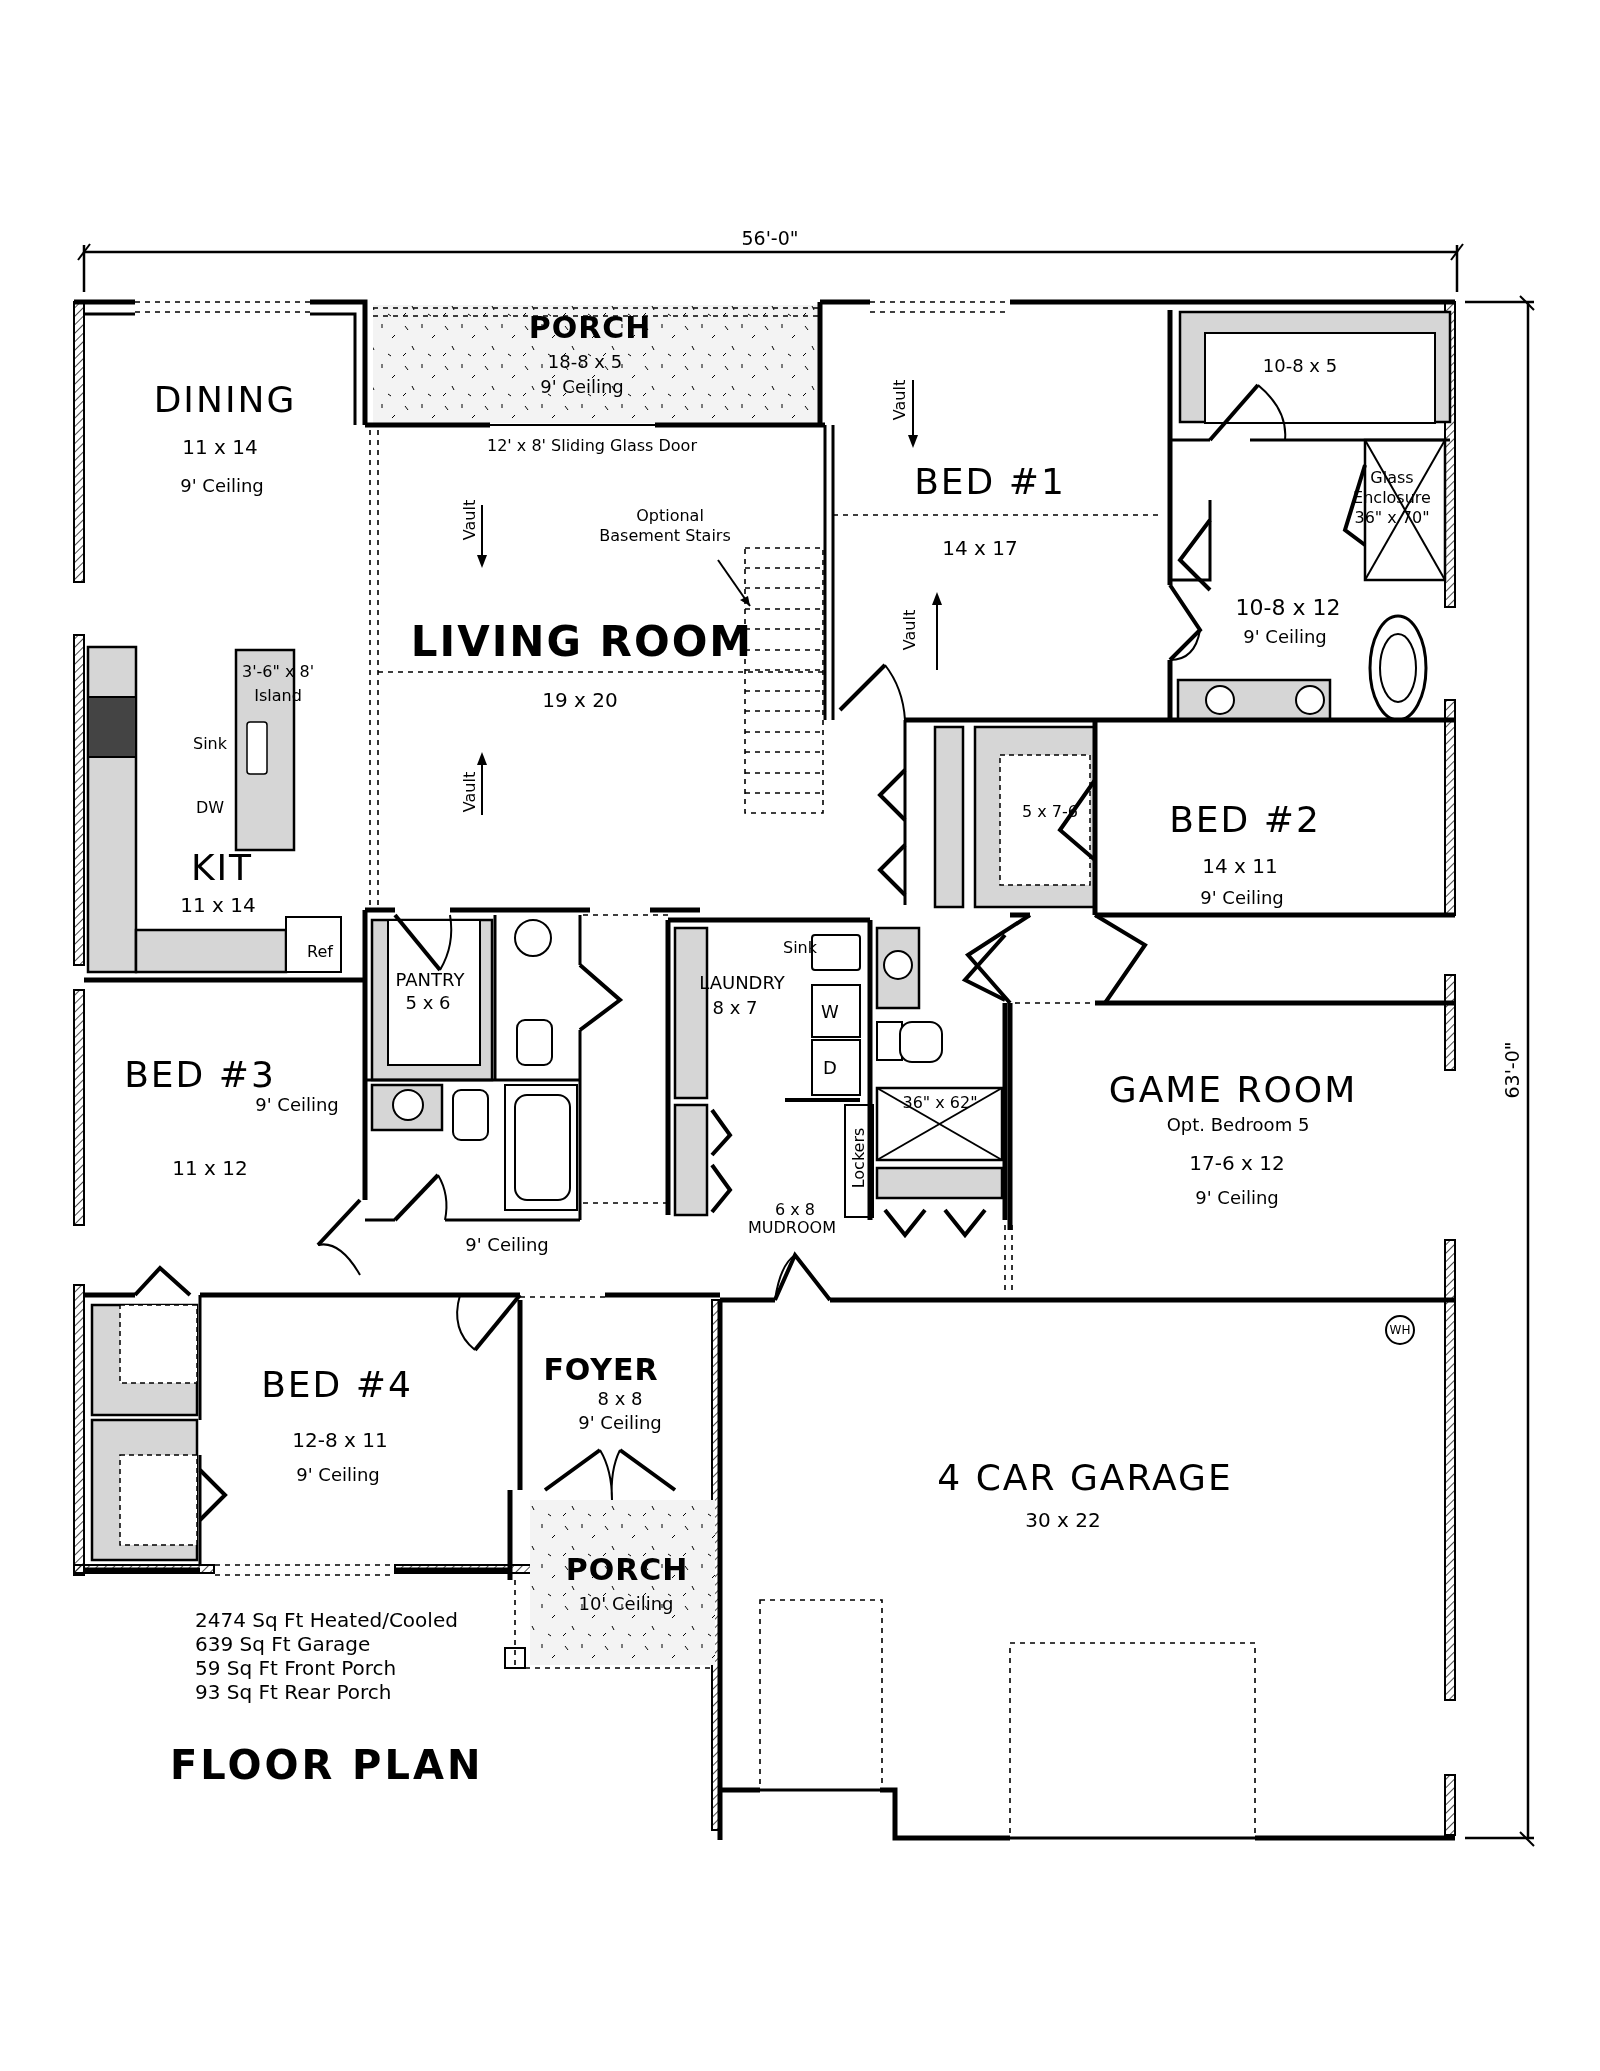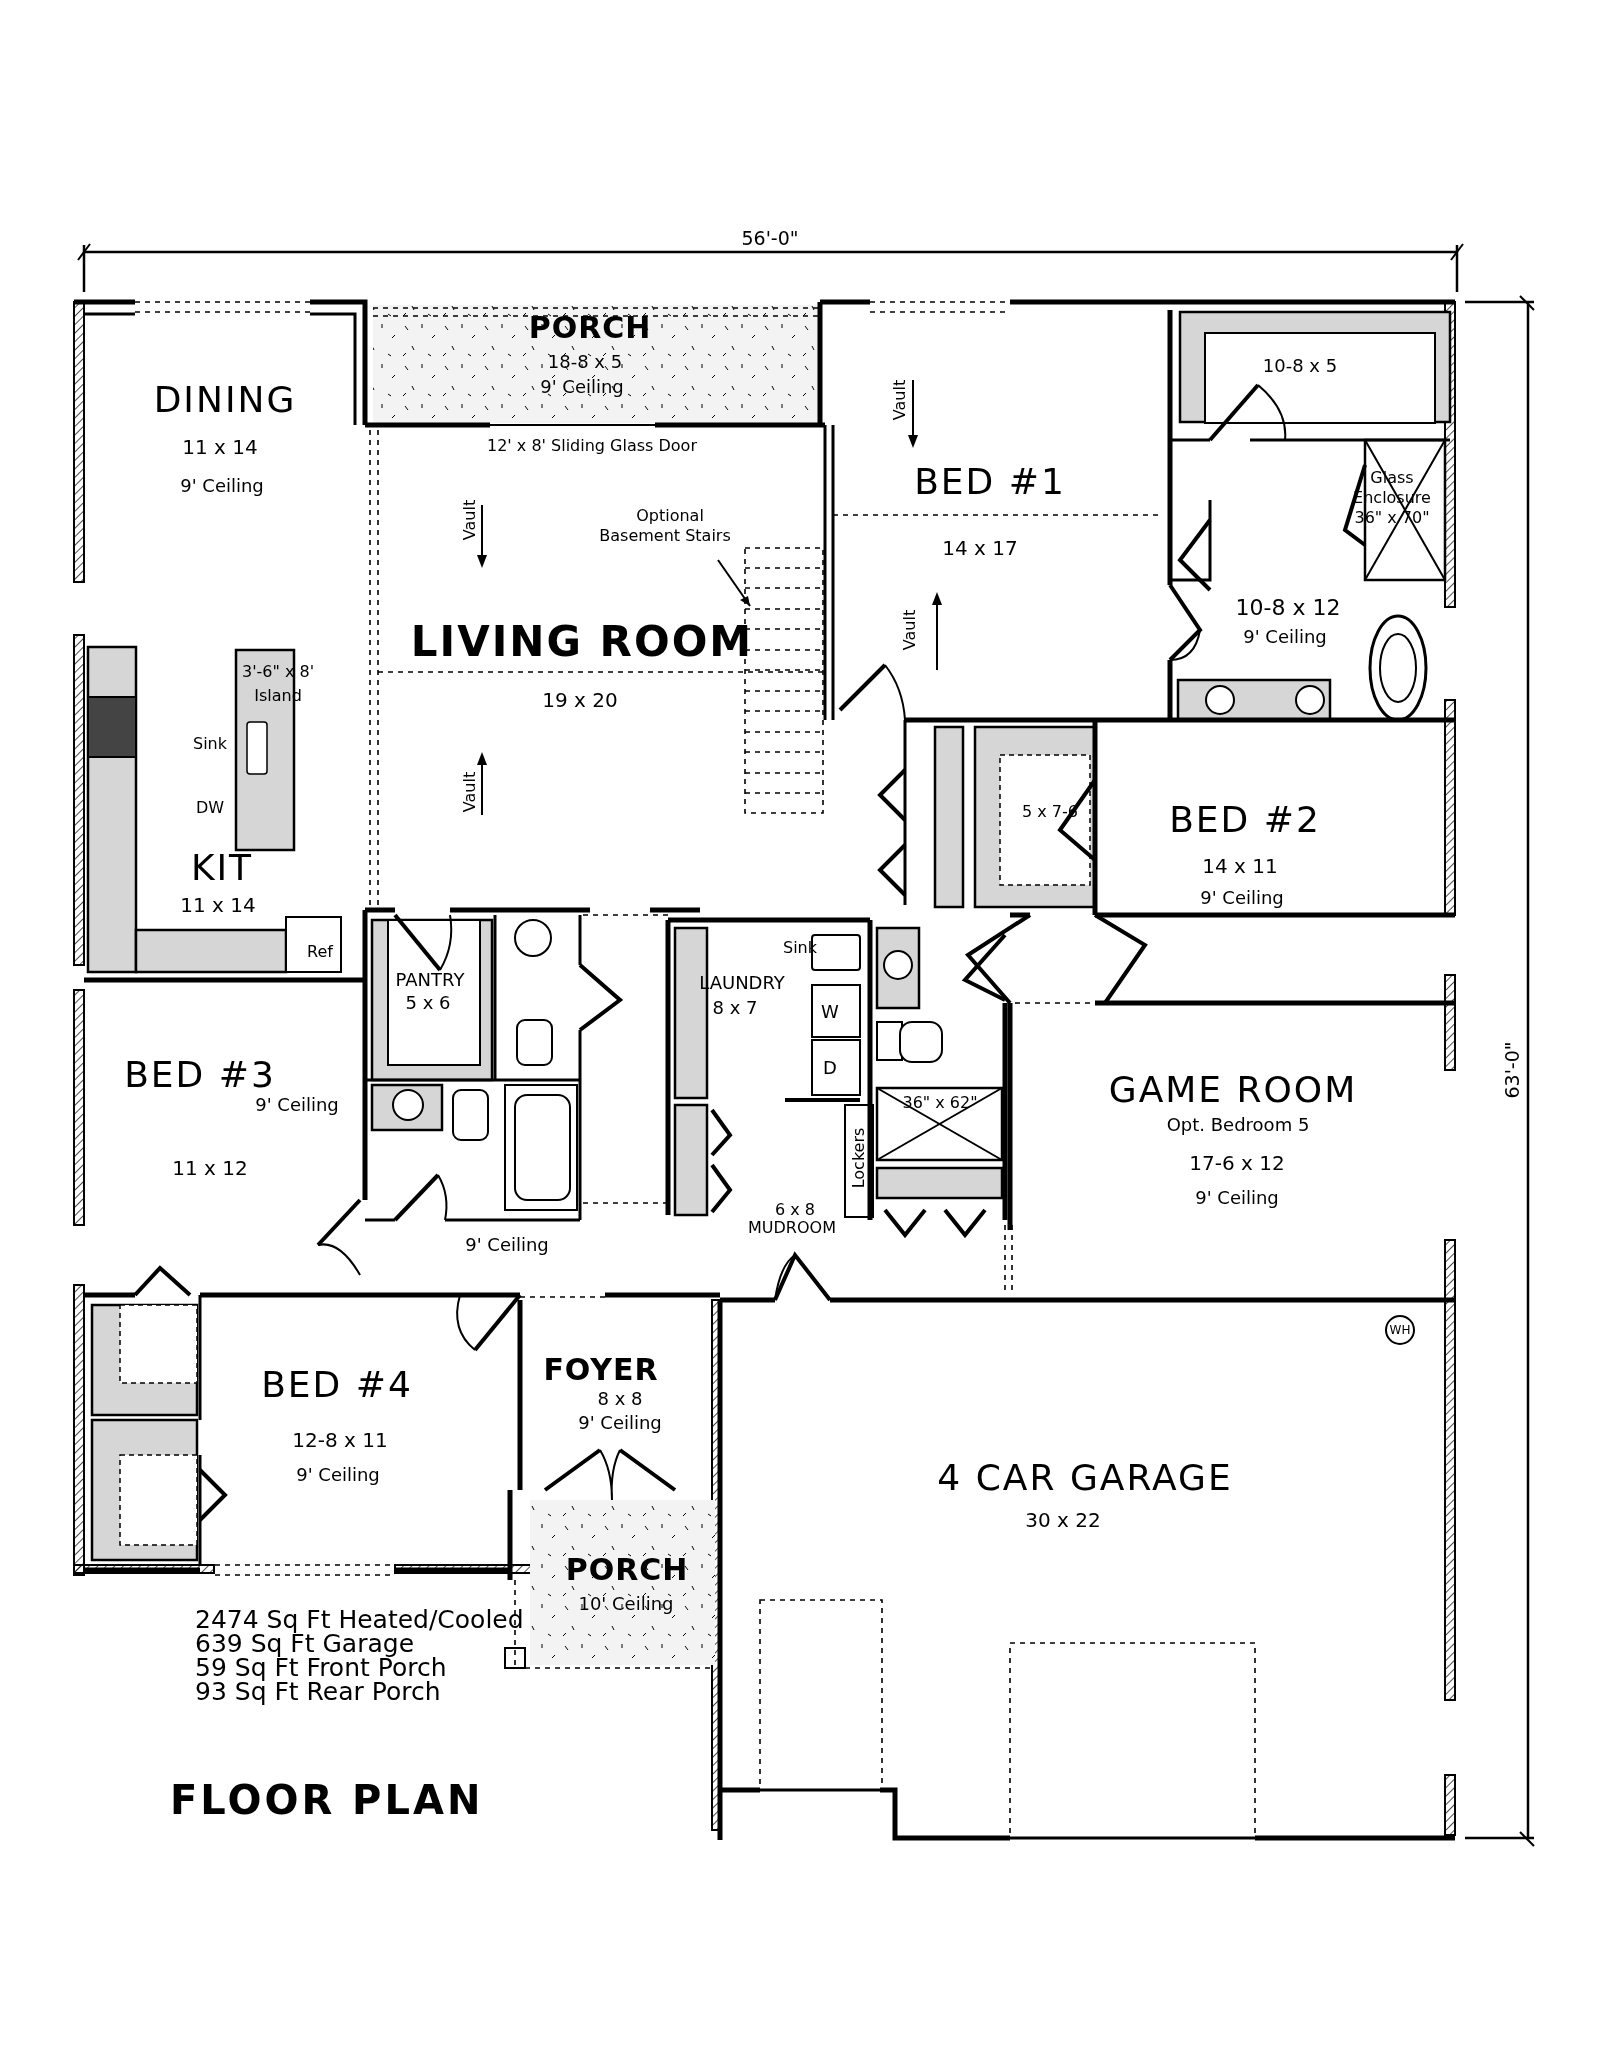--- a/index.html
+++ b/index.html
@@ -17,23 +17,23 @@
   .t { position: absolute; color: #000; white-space: nowrap; transform: translate(-50%, -50%); line-height: 1; }
   .room-xl { font-family: "DejaVu Sans", sans-serif; font-weight: bold; font-size: 42px; letter-spacing: 2px; }
   .room-l  { font-family: "DejaVu Sans", sans-serif; font-weight: normal; font-size: 36px; letter-spacing: 2px; }
   .room-m  { font-family: "DejaVu Sans", sans-serif; font-weight: bold; font-size: 30px; letter-spacing: 1px; text-align: right; }
   .size-l  { font-family: "DejaVu Sans", sans-serif; font-size: 20px; }
   .size-m  { font-family: "DejaVu Sans", sans-serif; font-size: 22px; }
   .ceil    { font-family: "DejaVu Sans", sans-serif; font-size: 18px; }
   .note    { font-family: "DejaVu Sans", sans-serif; font-size: 16px; }
   .note-l  { font-family: "DejaVu Sans", sans-serif; font-size: 19px; }
   .vert    { transform: translate(-50%, -50%) rotate(-90deg); }
-  .stats   { position: absolute; left: 195px; top: 1608px; font-family: "DejaVu Sans", sans-serif; font-size: 25px; line-height: 24px; }
+  .stats   { position: absolute; left: 195px; top: 1608px; font-family: "DejaVu Sans", sans-serif; font-size: 20px; line-height: 24px; }
   .stats div { white-space: nowrap; }
-  .plan-title { position: absolute; left: 170px; top: 1742px; font-family: "DejaVu Sans", sans-serif; font-weight: bold; font-size: 40px; letter-spacing: 3px; white-space: nowrap; margin-top: 35px; }
+  .plan-title { position: absolute; left: 170px; top: 1742px; font-family: "DejaVu Sans", sans-serif; font-weight: bold; font-size: 40px; letter-spacing: 3px; white-space: nowrap; }
 </style>
 </head>
 <body>
 
 <svg id="plan" viewBox="0 0 1600 2071" xmlns="http://www.w3.org/2000/svg">
   <defs>
     <pattern id="hatch" width="6" height="6" patternUnits="userSpaceOnUse" patternTransform="rotate(45)">
       <line x1="0" y1="0" x2="0" y2="6" stroke="#000" stroke-width="1.4"></line>
     </pattern>
     <pattern id="speckle" width="40" height="40" patternUnits="userSpaceOnUse">

